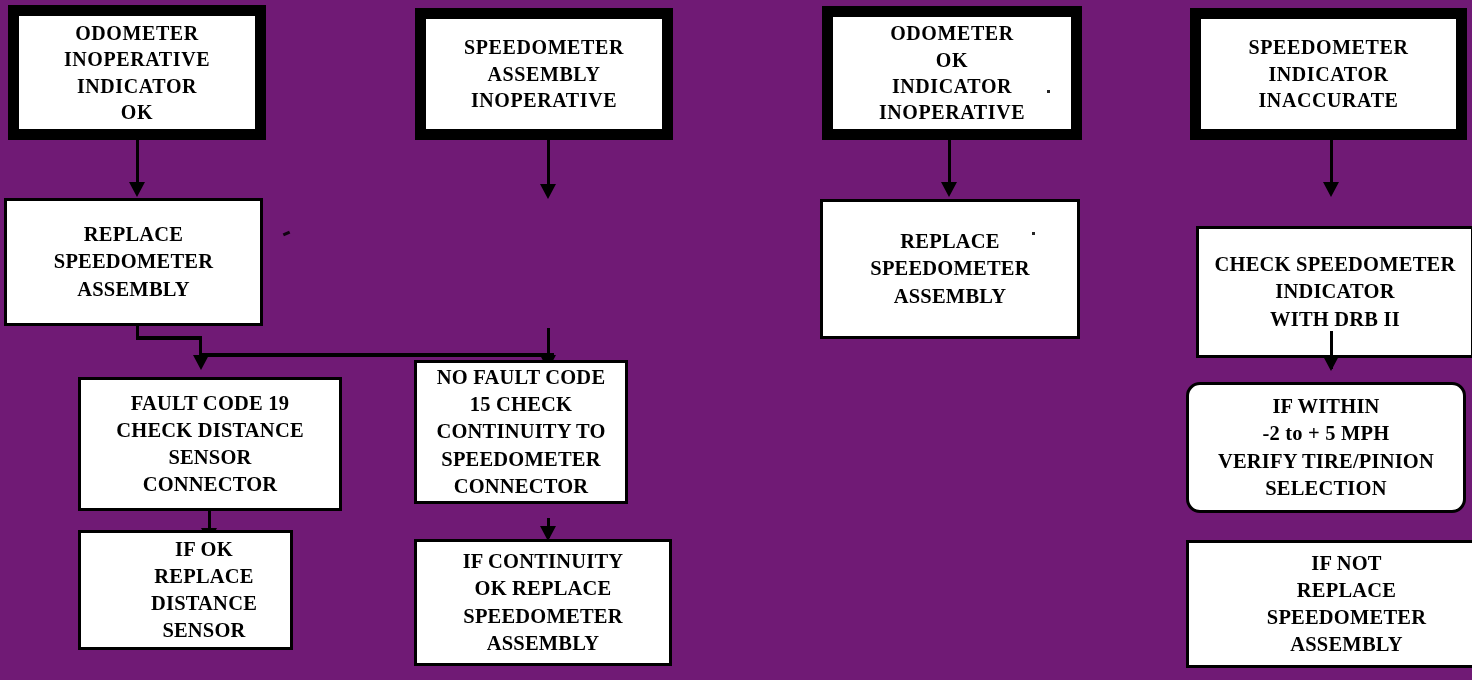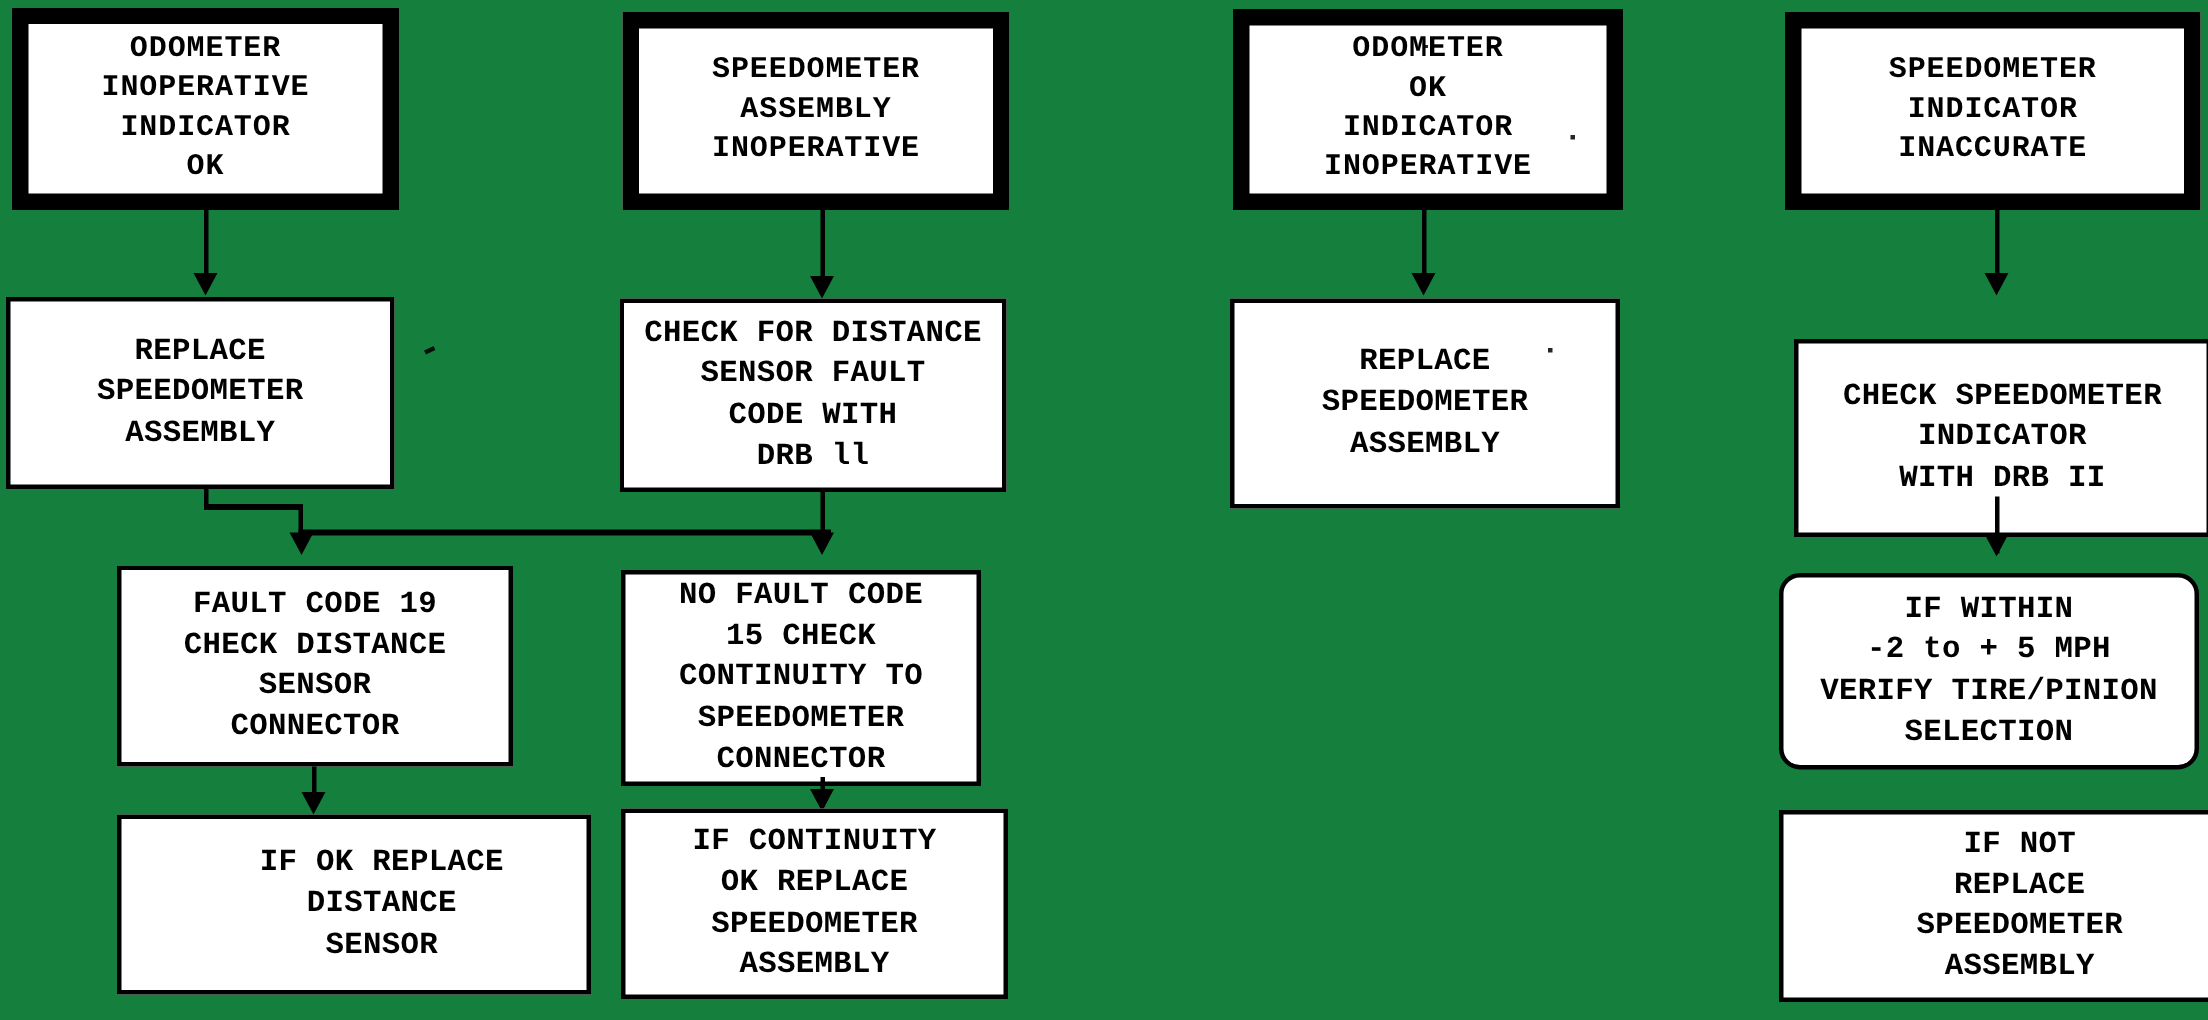--- a/index.html
+++ b/index.html
@@ -5,22 +5,22 @@
 <style>
   html, body {
     margin: 0;
     padding: 0;
     background: #ffffff;
   }
   #canvas {
     position: relative;
     width: 1472px;
     height: 680px;
-    background: #15803d;
-    font-family: Liberation Mono, monospace;
+    background: #701a75;
+    font-family: Liberation Serif, serif;
     overflow: hidden;
   }
   .node {
     position: absolute;
     box-sizing: border-box;
     background: #ffffff;
     color: #000000;
     display: flex;
     align-items: center;
     justify-content: center;
@@ -103,46 +103,40 @@
   <div class="node thin" style="left:78px; top:377px; width:264px; height:134px;">
     <span class="txt">FAULT CODE 19
 CHECK DISTANCE
 SENSOR
 CONNECTOR</span>
   </div>
 
   <div class="conn vline" style="left:208px; top:511px; height:26px;"></div>
   <div class="arrowhead" style="left:201px; top:528px;"></div>
 
-  <div class="node thin" style="left:78px; top:543px; width:316px; height:120px;padding-left:37px;">
+  <div class="node thin" style="left:78px; top:530px; width:215px; height:120px;padding-left:37px;">
     <span class="txt">IF OK REPLACE
 DISTANCE
 SENSOR</span>
   </div>
 
   <div class="node thick" style="left:415px; top:8px; width:258px; height:132px;">
     <span class="txt">SPEEDOMETER
 ASSEMBLY
 INOPERATIVE</span>
   </div>
 
   <div class="conn vline" style="left:547px; top:140px; height:54px;"></div>
   <div class="arrowhead" style="left:540px; top:184px;"></div>
 
-  <div class="node thin" style="left:413px; top:199px; width:258px; height:129px;">
-    <span class="txt">CHECK FOR DISTANCE
-SENSOR FAULT
-CODE WITH
-DRB ll</span>
-  </div>
 
   <div class="conn vline" style="left:547px; top:328px; height:30px;"></div>
   <div class="arrowhead" style="left:540px; top:355px;"></div>
 
-  <div class="node thin" style="left:414px; top:380px; width:240px; height:144px;">
+  <div class="node thin" style="left:414px; top:360px; width:214px; height:144px;">
     <span class="txt">NO FAULT CODE
 15 CHECK
 CONTINUITY TO
 SPEEDOMETER
 CONNECTOR</span>
   </div>
 
   <div class="conn vline" style="left:547px; top:518px; height:20px;"></div>
   <div class="arrowhead" style="left:540px; top:526px;"></div>
 

